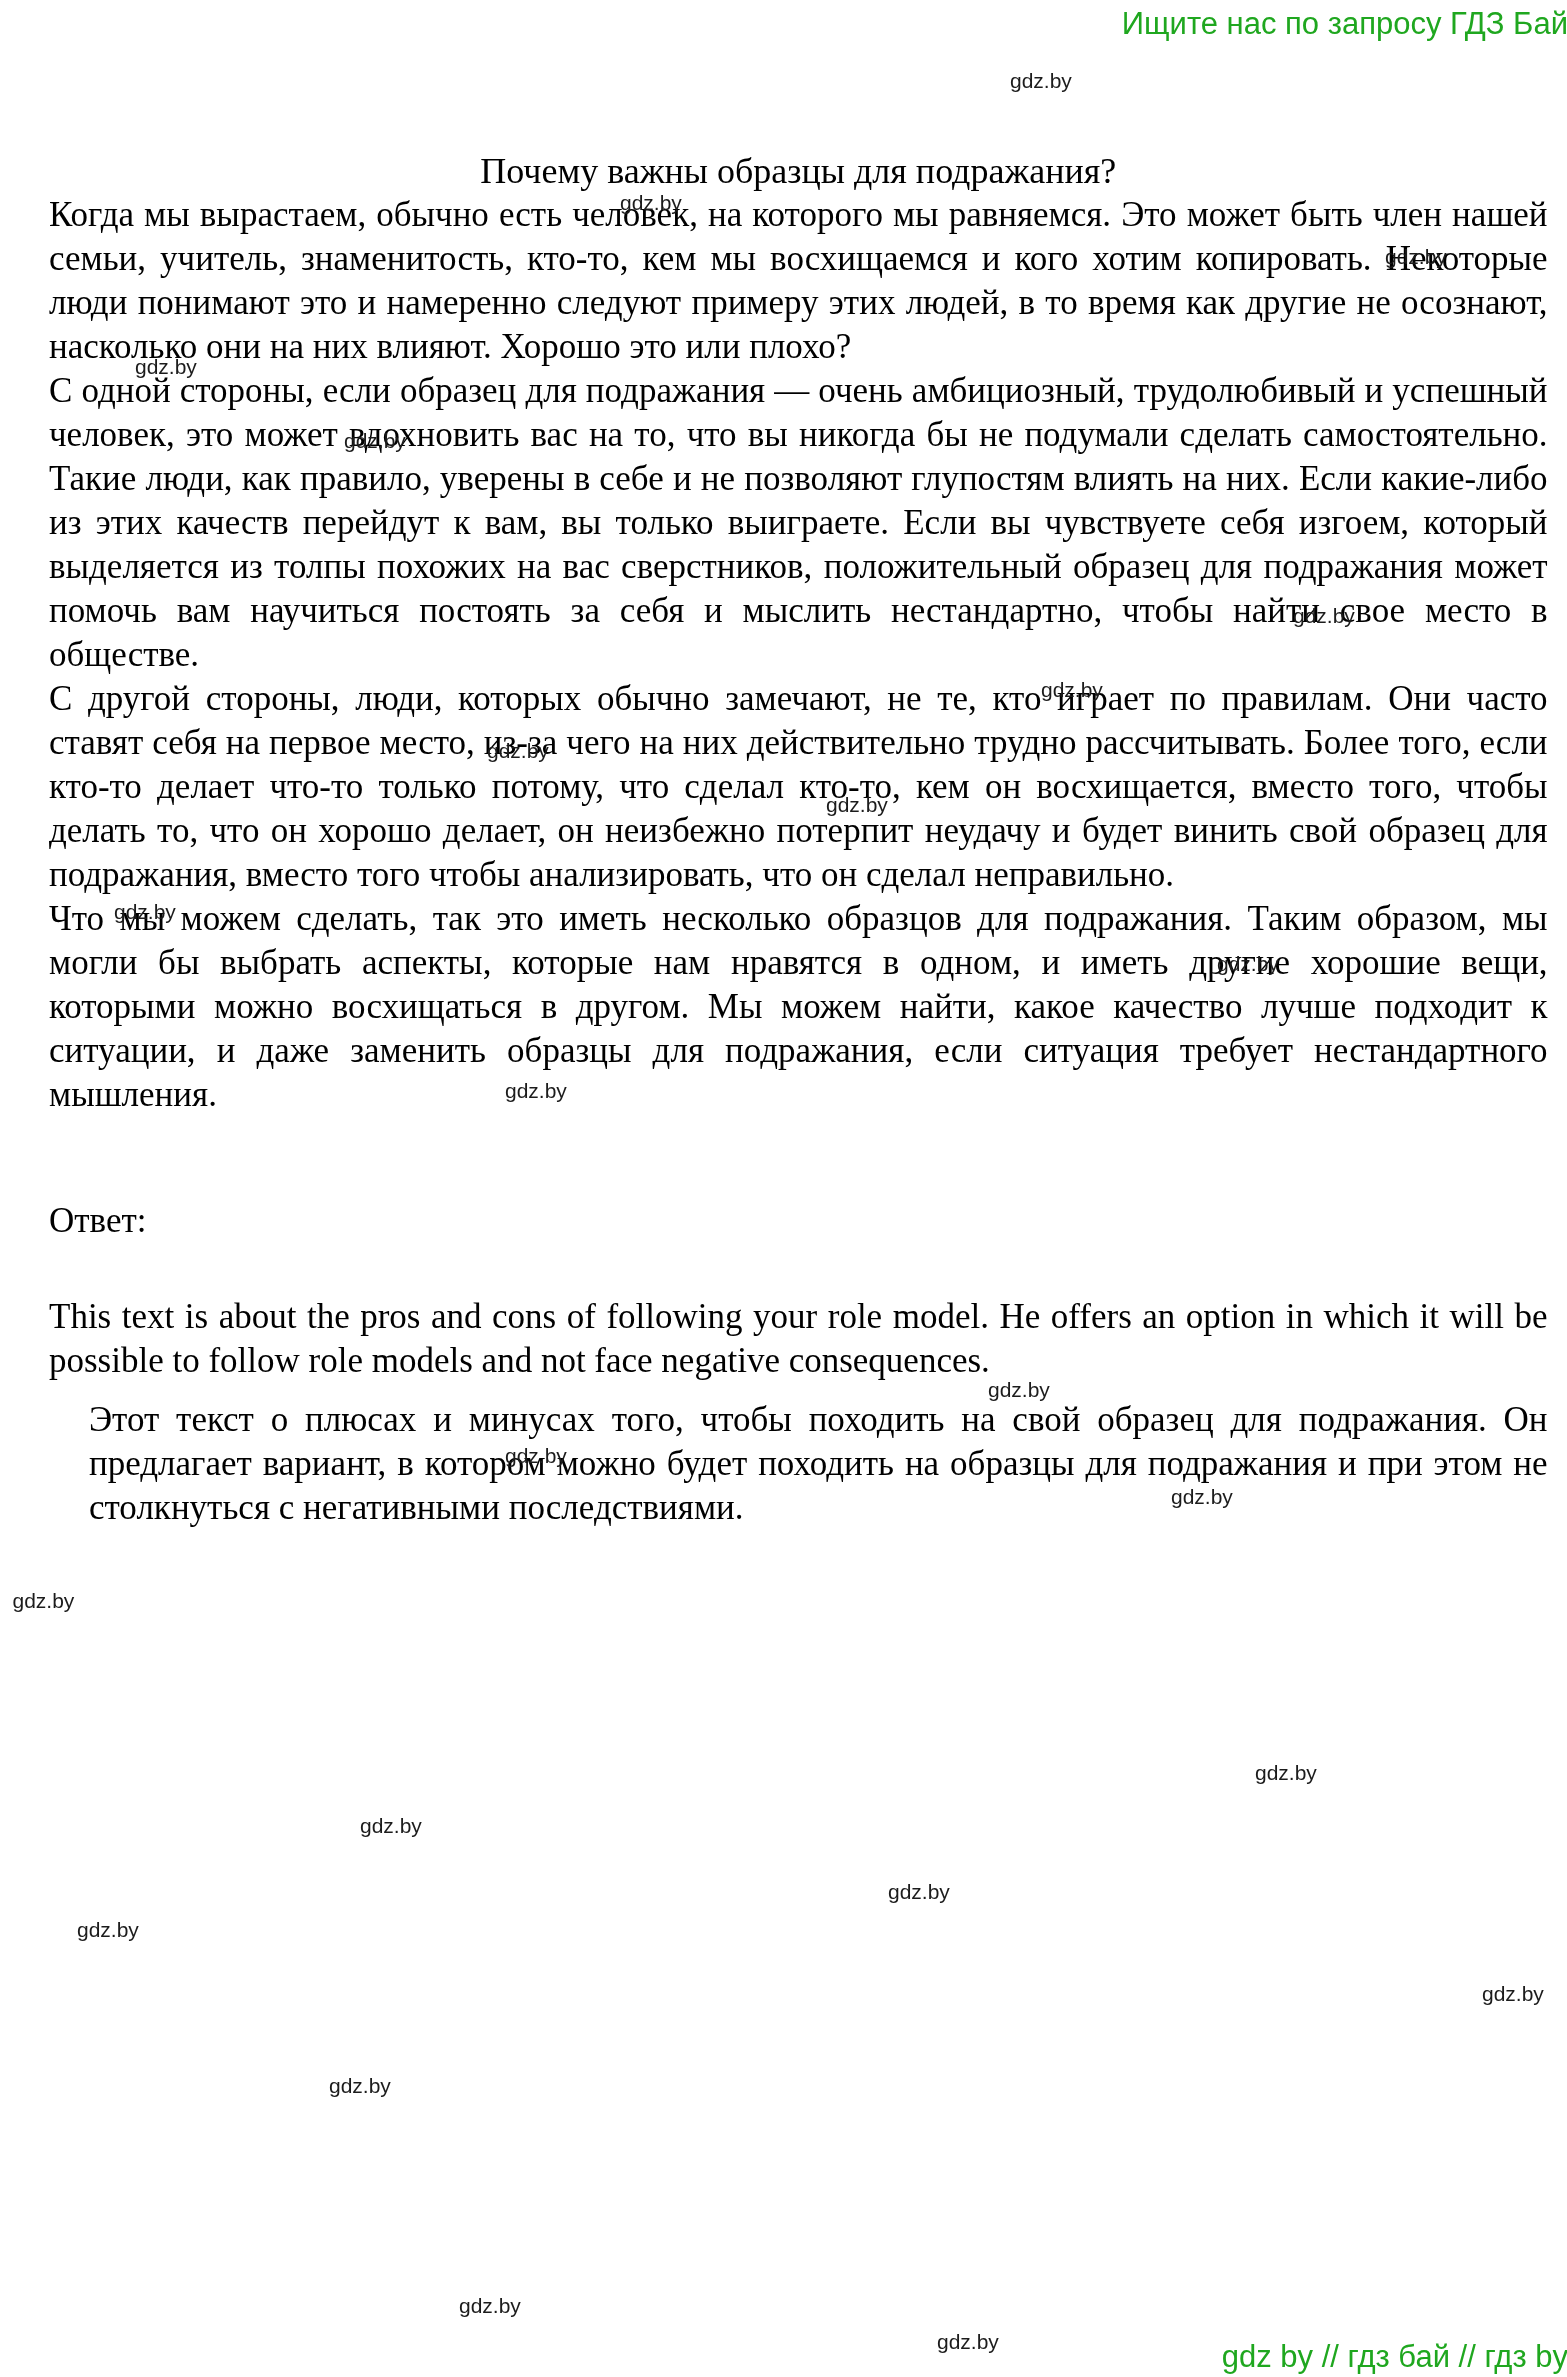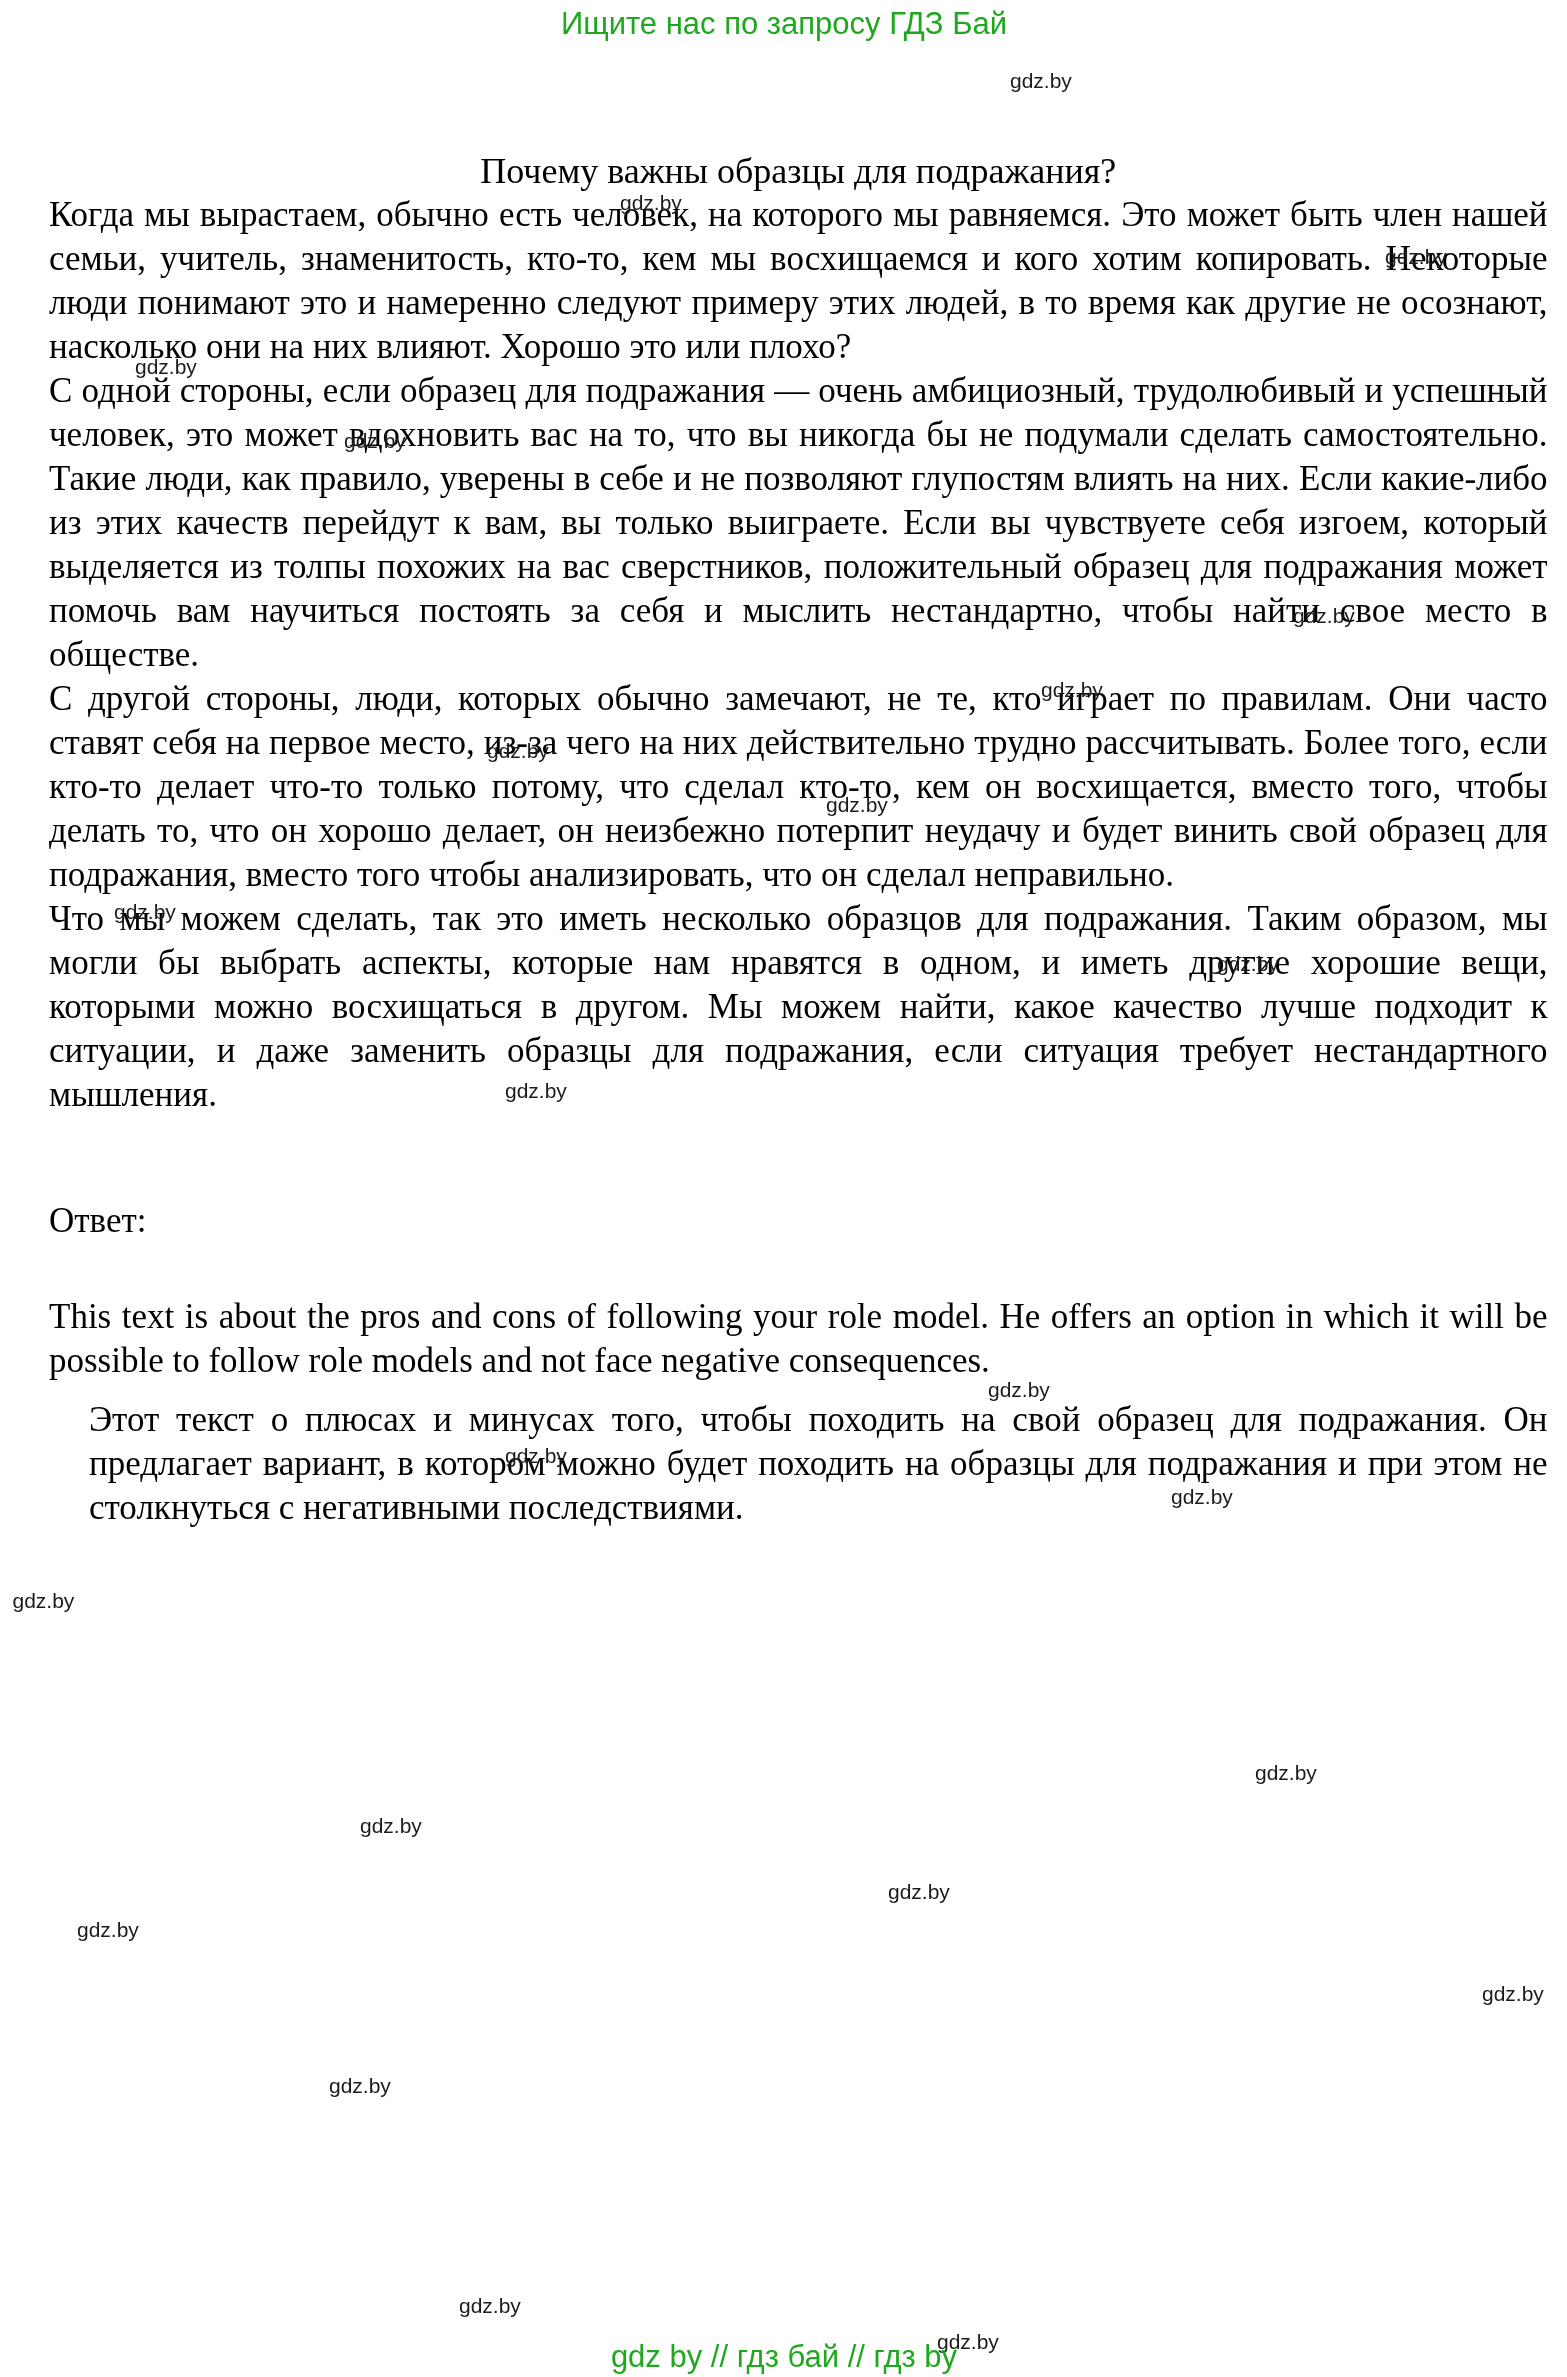--- a/index.html
+++ b/index.html
@@ -4,21 +4,21 @@
 <title>Document</title>
 <style>
   * { margin:0; padding:0; box-sizing:border-box; }
   html, body { background:#ffffff; }
   body {
     width:1568px; height:2377px; position:relative;
     font-family:"Liberation Serif", serif; color:#000;
     overflow:hidden;
   }
   .banner {
-    width:100%; text-align:center;
+    width:100%; text-align:right;
     color:#1fa71f;
     font-family:"Liberation Sans", sans-serif;
     font-size:31px; line-height:38px;
   }
   .banner-top { padding-top:4.7px; }
   .banner-bottom { position:absolute; bottom:1px; left:0; }
   .content {
     padding:22px 20.4px 0 49px;
     font-size:35px; line-height:44px;
     text-align:justify;

